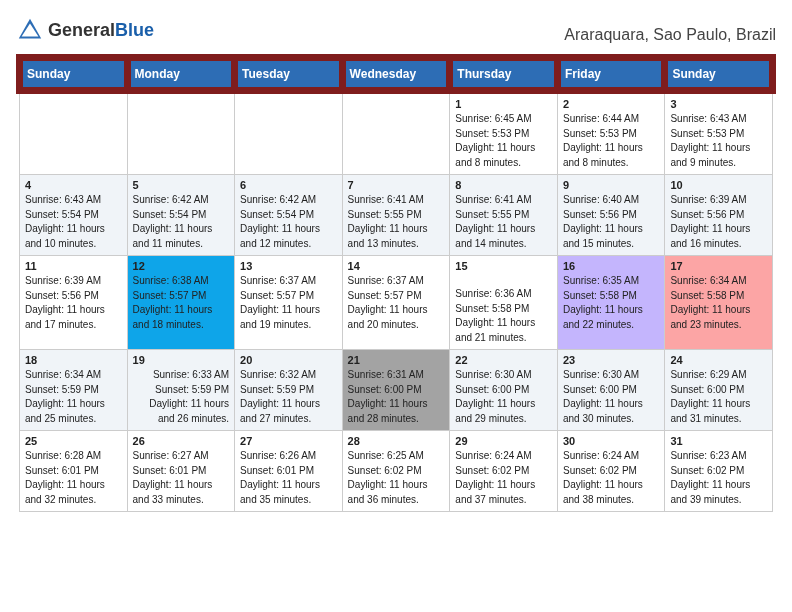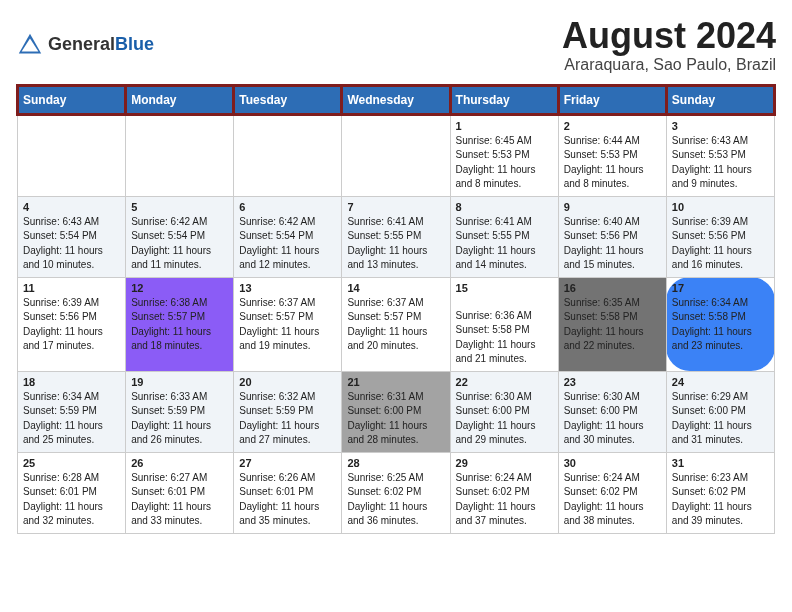--- a/index.html
+++ b/index.html
@@ -6,21 +6,21 @@
     body {
       font-family: Arial, sans-serif;
       background: #fff;
       width: 792px;
       min-height: 612px;
       padding: 16px;
     }
     .header {
       display: flex;
       justify-content: space-between;
-      align-items: center;
+      align-items: flex-end;
       margin-bottom: 10px;
     }
     .logo {
       display: flex;
       align-items: center;
       gap: 4px;
     }
     .logo-text-general {
       font-size: 18px;
       font-weight: bold;
@@ -53,21 +53,21 @@
       border-collapse: collapse;
       border: 1px solid #ccc;
     }
     .calendar th {
       background-color: #2d6db5;
       color: #fff;
       font-size: 12px;
       font-weight: bold;
       padding: 6px 4px;
       text-align: left;
-      border: 3px solid #7f1d1d;
+      border: 7px solid #7f1d1d;
     }
     .calendar td {
       border: 1px solid #ccc;
       vertical-align: top;
       padding: 4px 5px;
       width: 108px;
       height: 80px;
       font-size: 10px;
       color: #222;
       background: #fff;
@@ -100,21 +100,20 @@
   <div class="logo">
     <svg class="logo-icon" viewBox="0 0 30 30" xmlns="http://www.w3.org/2000/svg">
       <polygon points="15,3 27,24 3,24" fill="#2d6db5"></polygon>
       <polygon points="15,8 24,22 6,22" fill="#fff"></polygon>
     </svg>
     <div>
       <span class="logo-text-general">General</span><span class="logo-text-blue">Blue</span>
     </div>
   </div>
   <div class="title-block">
-    <div class="month-title">August 2024</div>
     <div class="location-title">Araraquara, Sao Paulo, Brazil</div>
   </div>
 </div>
 
 <table class="calendar">
   <thead>
     <tr>
     <th>Sunday</th>
         <th>Monday</th>
         <th>Tuesday</th>
@@ -193,21 +192,21 @@
 Daylight: 11 hours and 16 minutes.</div>
         </td>
       </tr>
       <tr style="background: rgb(255, 255, 255);">
         <td style="background: rgb(255, 255, 255);">
           <div class="day-number">11</div>
           <div class="day-info" style="white-space: pre-line;">Sunrise: 6:39 AM
 Sunset: 5:56 PM
 Daylight: 11 hours and 17 minutes.</div>
         </td>
-        <td style="background: #8b5cf6; margin-top: 44px;">
+        <td style="background: #0ea5e9; margin-top: 44px;">
           <div class="day-number">12</div>
           <div class="day-info" style="white-space: pre-line;">Sunrise: 6:38 AM
 Sunset: 5:57 PM
 Daylight: 11 hours and 18 minutes.</div>
         </td>
         <td style="background: rgb(255, 255, 255);">
           <div class="day-number">13</div>
           <div class="day-info" style="white-space: pre-line;">Sunrise: 6:37 AM
 Sunset: 5:57 PM
 Daylight: 11 hours and 19 minutes.</div>
@@ -217,43 +216,43 @@
           <div class="day-info" style="white-space: pre-line;">Sunrise: 6:37 AM
 Sunset: 5:57 PM
 Daylight: 11 hours and 20 minutes.</div>
         </td>
         <td style="background: rgb(255, 255, 255);">
           <div class="day-number">15</div>
           <div class="day-info" style="white-space: pre-line; margin-top: 15px;">Sunrise: 6:36 AM
 Sunset: 5:58 PM
 Daylight: 11 hours and 21 minutes.</div>
         </td>
-        <td style="background: #737373;">
+        <td style="background: #c4b5fd;">
           <div class="day-number">16</div>
           <div class="day-info" style="white-space: pre-line;">Sunrise: 6:35 AM
 Sunset: 5:58 PM
 Daylight: 11 hours and 22 minutes.</div>
         </td>
-        <td style="background: #3b82f6; border-radius: 24px;">
+        <td style="background: #fca5a5;">
           <div class="day-number">17</div>
           <div class="day-info" style="white-space: pre-line;">Sunrise: 6:34 AM
 Sunset: 5:58 PM
 Daylight: 11 hours and 23 minutes.</div>
         </td>
       </tr>
       <tr style="background: rgb(240, 244, 248);">
         <td style="background: rgb(240, 244, 248);">
           <div class="day-number">18</div>
           <div class="day-info" style="white-space: pre-line;">Sunrise: 6:34 AM
 Sunset: 5:59 PM
 Daylight: 11 hours and 25 minutes.</div>
         </td>
         <td style="background: rgb(240, 244, 248);">
           <div class="day-number">19</div>
-          <div class="day-info" style="white-space: pre-line;">Sunrise: 6:33 AM
+          <div class="day-info" style="white-space: pre-line; text-align: right;">Sunrise: 6:33 AM
 Sunset: 5:59 PM
 Daylight: 11 hours and 26 minutes.</div>
         </td>
         <td style="background: rgb(240, 244, 248); margin-left: 36px;">
           <div class="day-number">20</div>
           <div class="day-info" style="white-space: pre-line;">Sunrise: 6:32 AM
 Sunset: 5:59 PM
 Daylight: 11 hours and 27 minutes.</div>
         </td>
         <td style="background: #a3a3a3;">

